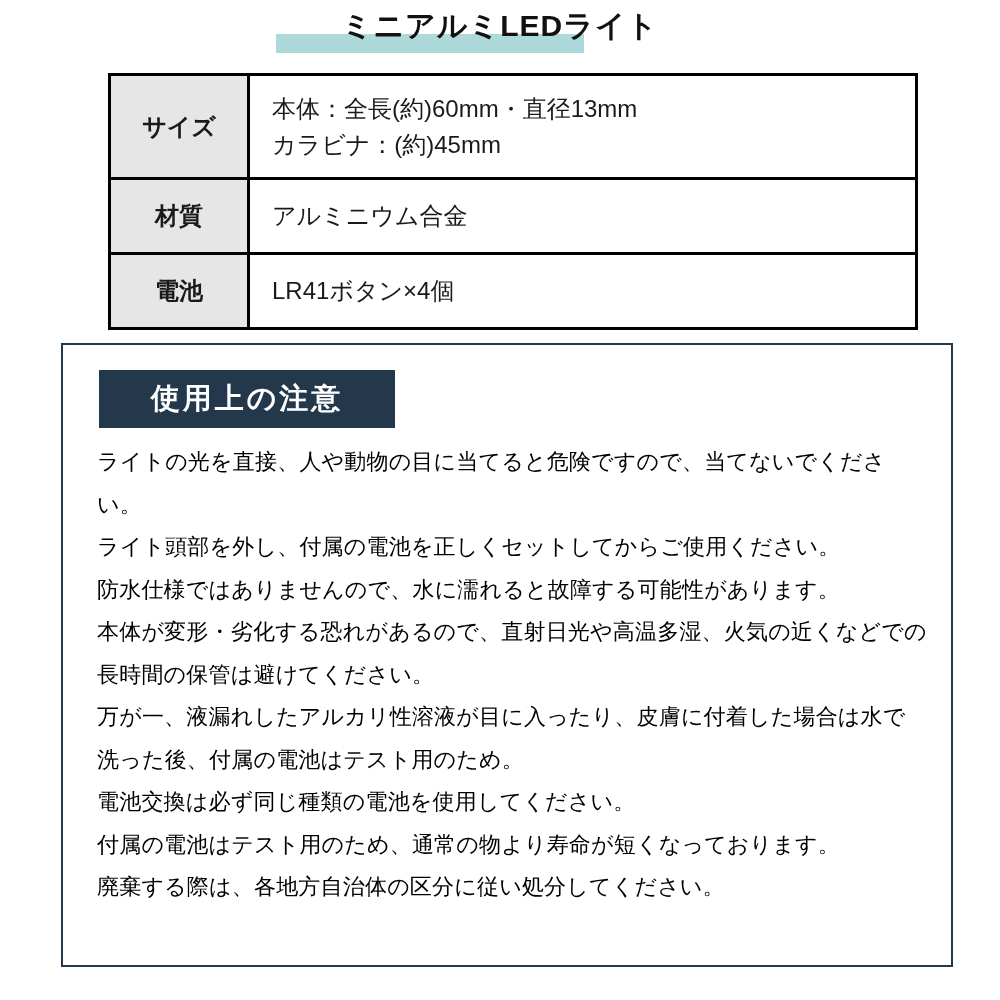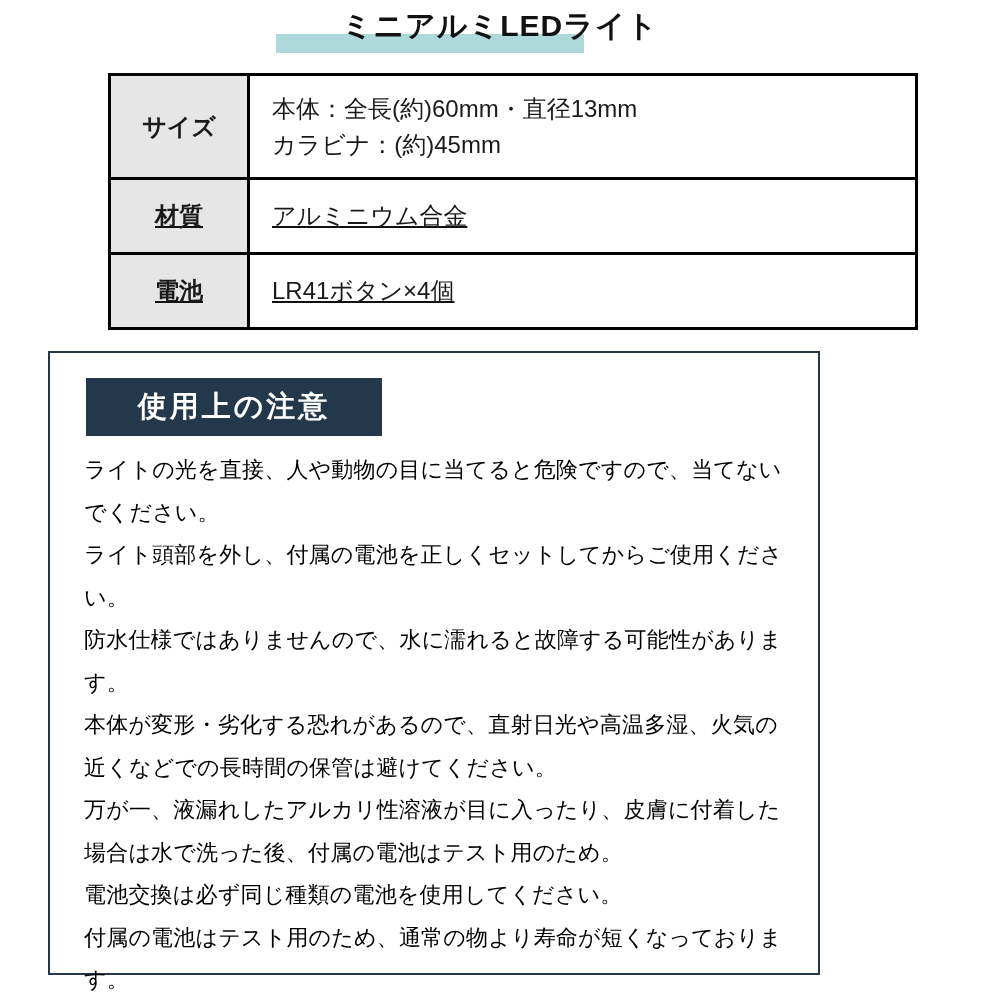--- a/index.html
+++ b/index.html
@@ -30,27 +30,27 @@
   .spec-table th, .spec-table td { border: 3px solid #000000; }
   .spec-table th {
     width: 139px; background: #e6e6e6;
     font-size: 24px; font-weight: 700; text-align: center; color: #1a1a1a;
   }
   .spec-table td {
     padding-left: 22px; font-size: 24px; color: #1a1a1a;
     line-height: 36px; vertical-align: middle;
   }
   .row-size  { height: 104px; }
-  .row-plain { height: 75px; text-decoration: underline; }
+  .row-plain { height: 75px; }
 
   
   .notice-box {
-    position: absolute; left: 48px; top: 343px;
-    width: 772px; height: 624px;
-    border: 2px solid #24384c; background: #ffffff; margin-top: 8px;
+    position: absolute; left: 61px; top: 343px;
+    width: 892px; height: 624px;
+    border: 2px solid #24384c; background: #ffffff;
   }
   .notice-heading {
     margin: 25px 0 0 36px; width: 296px; height: 58px;
     background: #24384c; color: #ffffff;
     font-size: 29px; font-weight: 700; letter-spacing: 3px;
     display: flex; align-items: center; justify-content: center;
   }
   .notice-body {
     margin: 13px 24px 0 34px;
     font-size: 22px; line-height: 42.5px; color: #000000;

